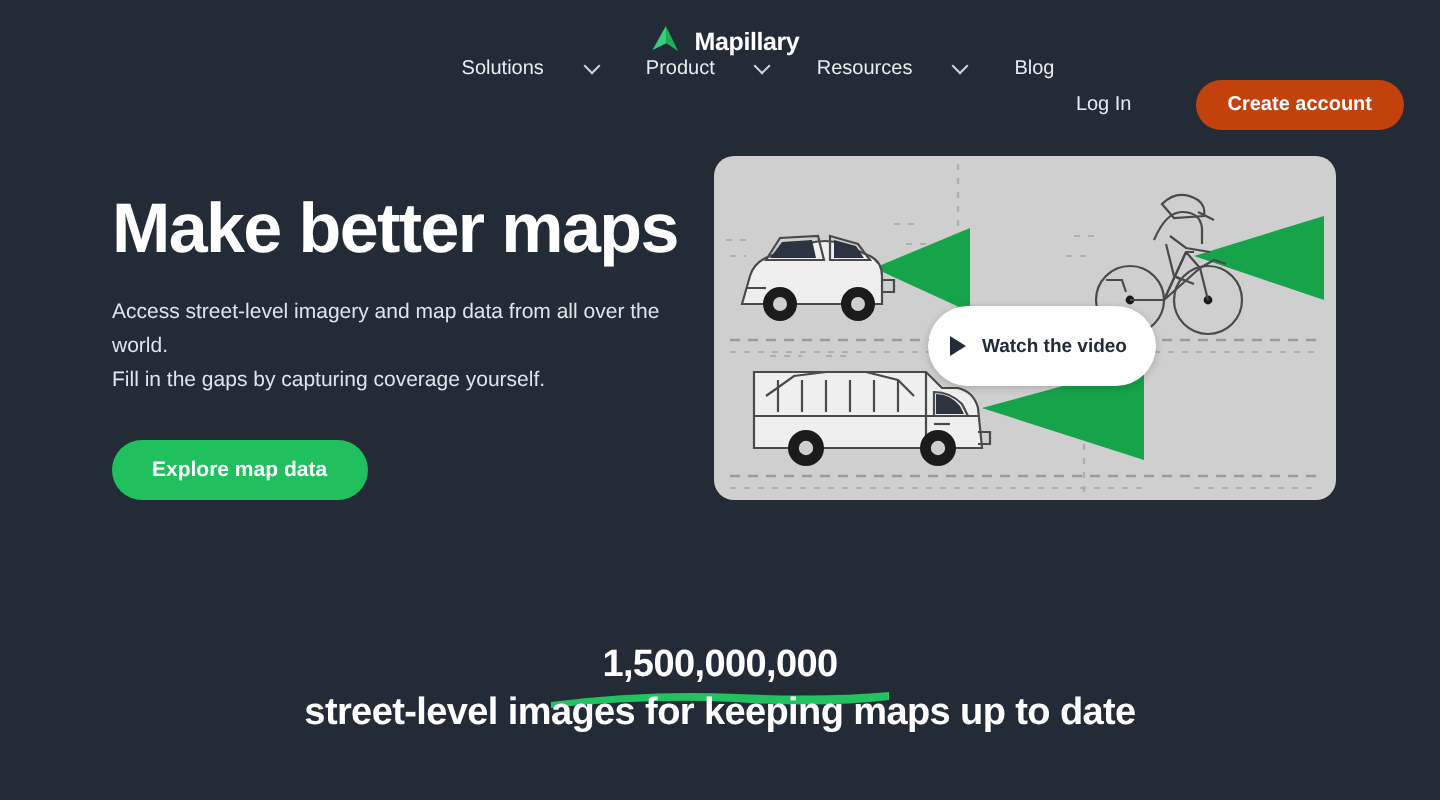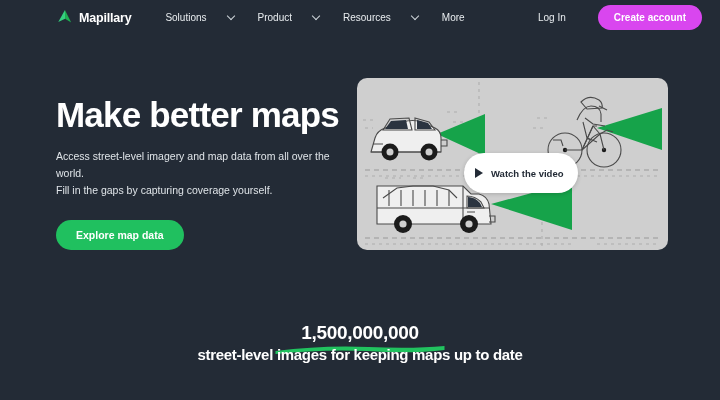--- a/index.html
+++ b/index.html
@@ -15,22 +15,23 @@
     font-family: "Liberation Sans", sans-serif;
     color: #ffffff;
     position: relative;
   }
 
   
   .navbar {
     height: 35px;
     display: flex;
     align-items: center;
-    padding: 0 18px 0 56px;
-    position: relative;
+    padding: 12px 18px 0 56px;
+    position: relative;
+    flex-direction: column;
   }
 
   .logo-wrap {
     display: flex;
     align-items: center;
     gap: 6px;
     margin-right: 34px;
   }
 
   .logo-mark { width: 17px; height: 17px; display: block; }
@@ -82,21 +83,21 @@
     gap: 32px;
   }
 
   .login-link {
     font-size: 10px;
     color: #e8ecef;
     cursor: pointer;
   }
 
   .create-btn {
-    background: #d946ef;
+    background: #c2410c;
     color: #ffffff;
     font-size: 10px;
     font-weight: 600;
     border: none;
     border-radius: 999px;
     padding: 7px 16px;
     cursor: pointer;
     font-family: "Liberation Sans", sans-serif;
     white-space: nowrap;
   }
@@ -218,21 +219,21 @@
     position: absolute;
     left: 50%;
     transform: translateX(-50%);
     top: 21px;
     width: 175px;
     height: 12px;
     z-index: 1;
   }
 
   .stat-caption {
-    font-size: 15px;
+    font-size: 19px;
     font-weight: bold;
     color: #ffffff;
     letter-spacing: -0.3px;
     margin-top: 2px;
     position: relative;
     z-index: 2;
     white-space: nowrap;
   }
 </style>
 </head>
@@ -257,21 +258,21 @@
     </div>
     <div class="nav-item">
       <span>Product</span>
       <span class="chev"></span>
     </div>
     <div class="nav-item">
       <span>Resources</span>
       <span class="chev"></span>
     </div>
     <div class="nav-item">
-      <span>More</span>
+      <span>Blog</span>
     </div>
   </div>
 
   <div class="nav-right">
     <span class="login-link">Log In</span>
     <button class="create-btn">Create account</button>
   </div>
 </div>
 
 <div class="hero">

